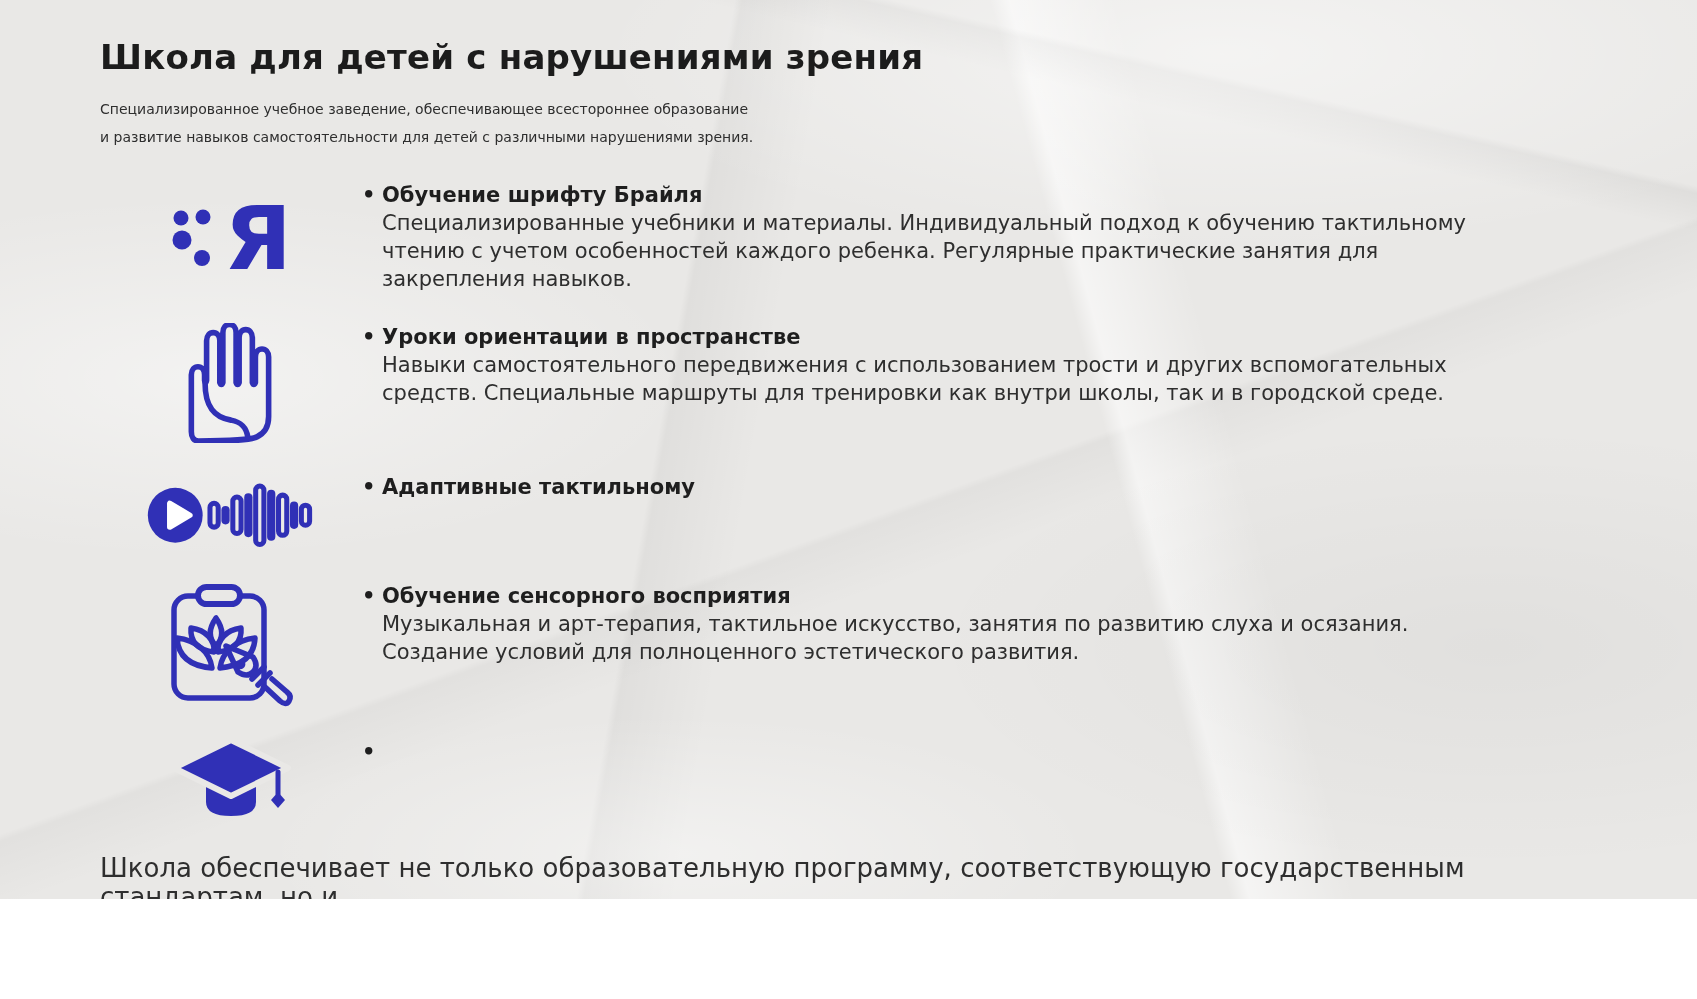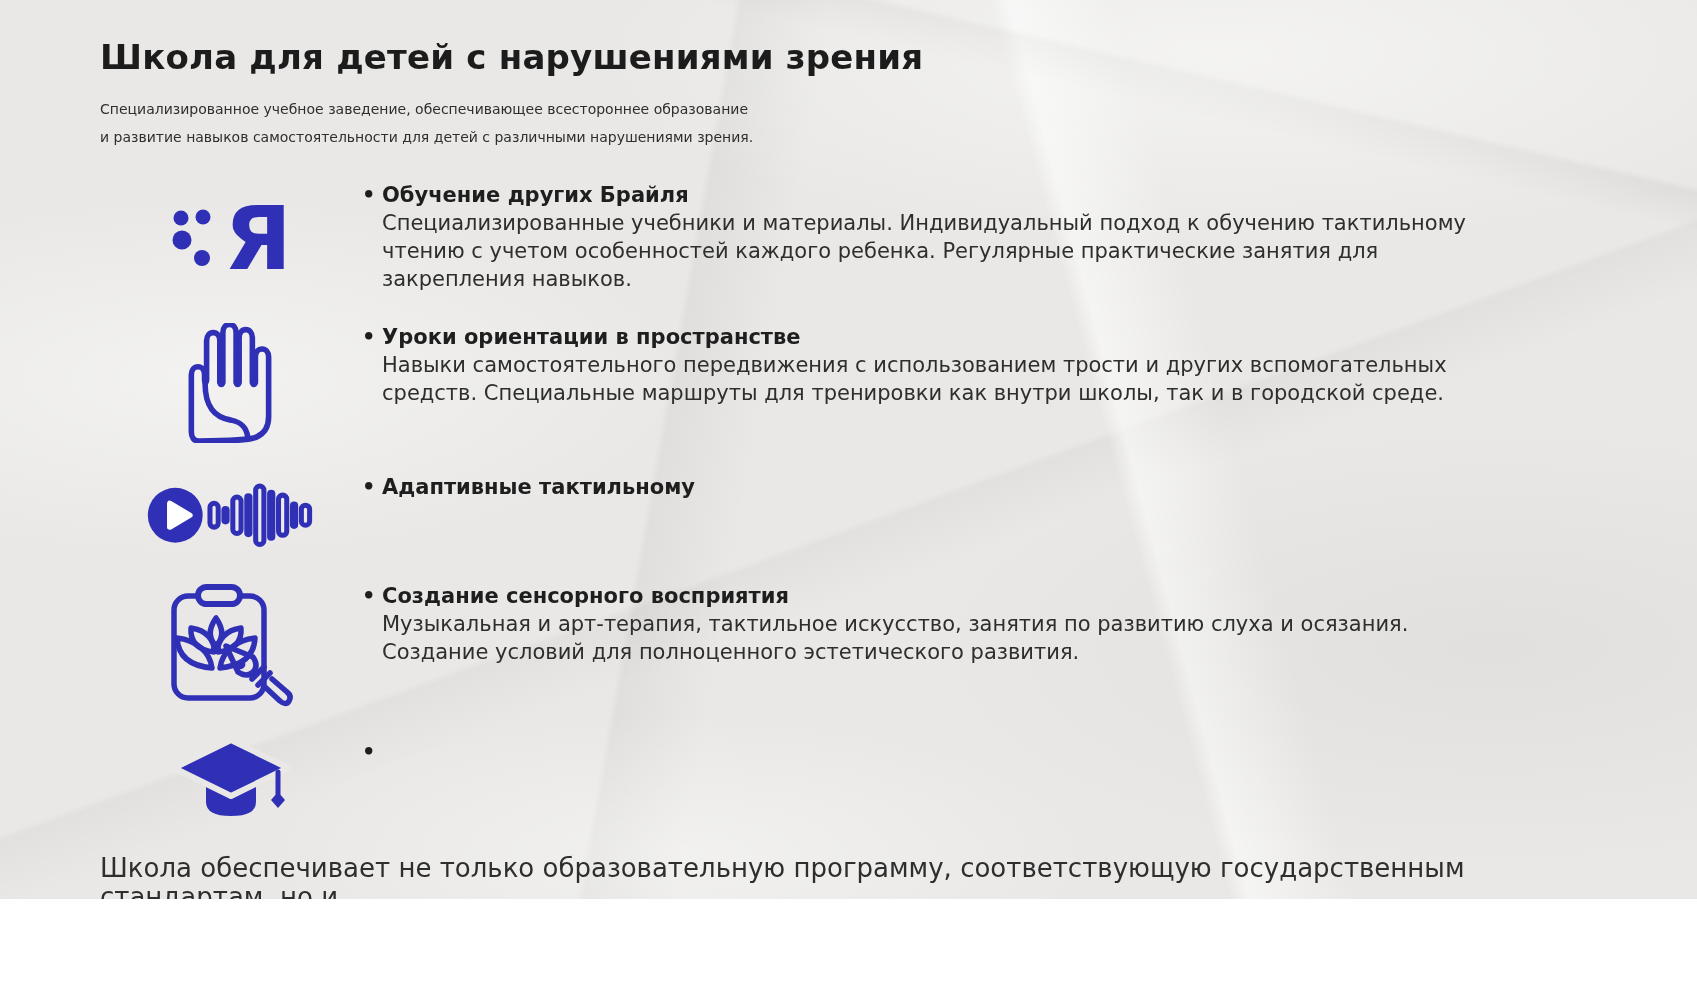--- a/index.html
+++ b/index.html
@@ -85,21 +85,21 @@
             <circle class="ic-fill" cx="9" cy="16" r="7.5"></circle>
             <circle class="ic-fill" cx="31" cy="15" r="7.5"></circle>
             <circle class="ic-fill" cx="10" cy="38" r="9.5"></circle>
             <circle class="ic-fill" cx="30" cy="56" r="8"></circle>
             <text x="52" y="67" font-size="88" font-weight="800" fill="#3030b6">Я</text>
           </svg>
         </div>
         <div class="text-cell">
           <div class="feature-title">
             <span class="bullet">•</span>
-            <span>Обучение других Брайля</span>
+            <span>Обучение шрифту Брайля</span>
           </div>
           <div class="feature-desc">Специализированные учебники и материалы. Индивидуальный подход к обучению тактильному
 чтению с учетом особенностей каждого ребенка. Регулярные практические занятия для
 закрепления навыков.</div>
         </div>
       </div>
 
       <div class="feature">
         <div class="icon-cell">
           <svg width="86" height="120" viewBox="0 0 84 118">
@@ -154,21 +154,21 @@
             <path class="ic" stroke-width="4.5" d="M62,64 L89,75 Q95,84 89,90 Q83,96 74,90 Z"></path>
             <path class="ic" stroke-width="3.5" d="M78,80 C80,84 76,86 74,83"></path>
             <path class="ic" stroke-width="4.5" d="M88,97 L100,85"></path>
             <path class="ic" stroke-width="4.5" d="M94,103 L106,91"></path>
             <path class="ic" stroke-width="4.5" d="M101,105 L116,119 Q122,124 125,119 Q128,114 123,110 L108,97"></path>
           </svg>
         </div>
         <div class="text-cell">
           <div class="feature-title">
             <span class="bullet">•</span>
-            <span>Создание сенсорного восприятия</span>
+            <span>Обучение сенсорного восприятия</span>
           </div>
           <div class="feature-desc">Музыкальная и арт-терапия, тактильное искусство, занятия по развитию слуха и осязания.
 Создание условий для полноценного эстетического развития.</div>
         </div>
       </div>
 
       <div class="feature">
         <div class="icon-cell">
           <svg width="122" height="86" viewBox="0 0 122 86">
             <path class="ic-fill" d="M36,44 Q61,58 86,44 L86,64 Q86,78 61,78 Q36,78 36,64 Z"></path>

